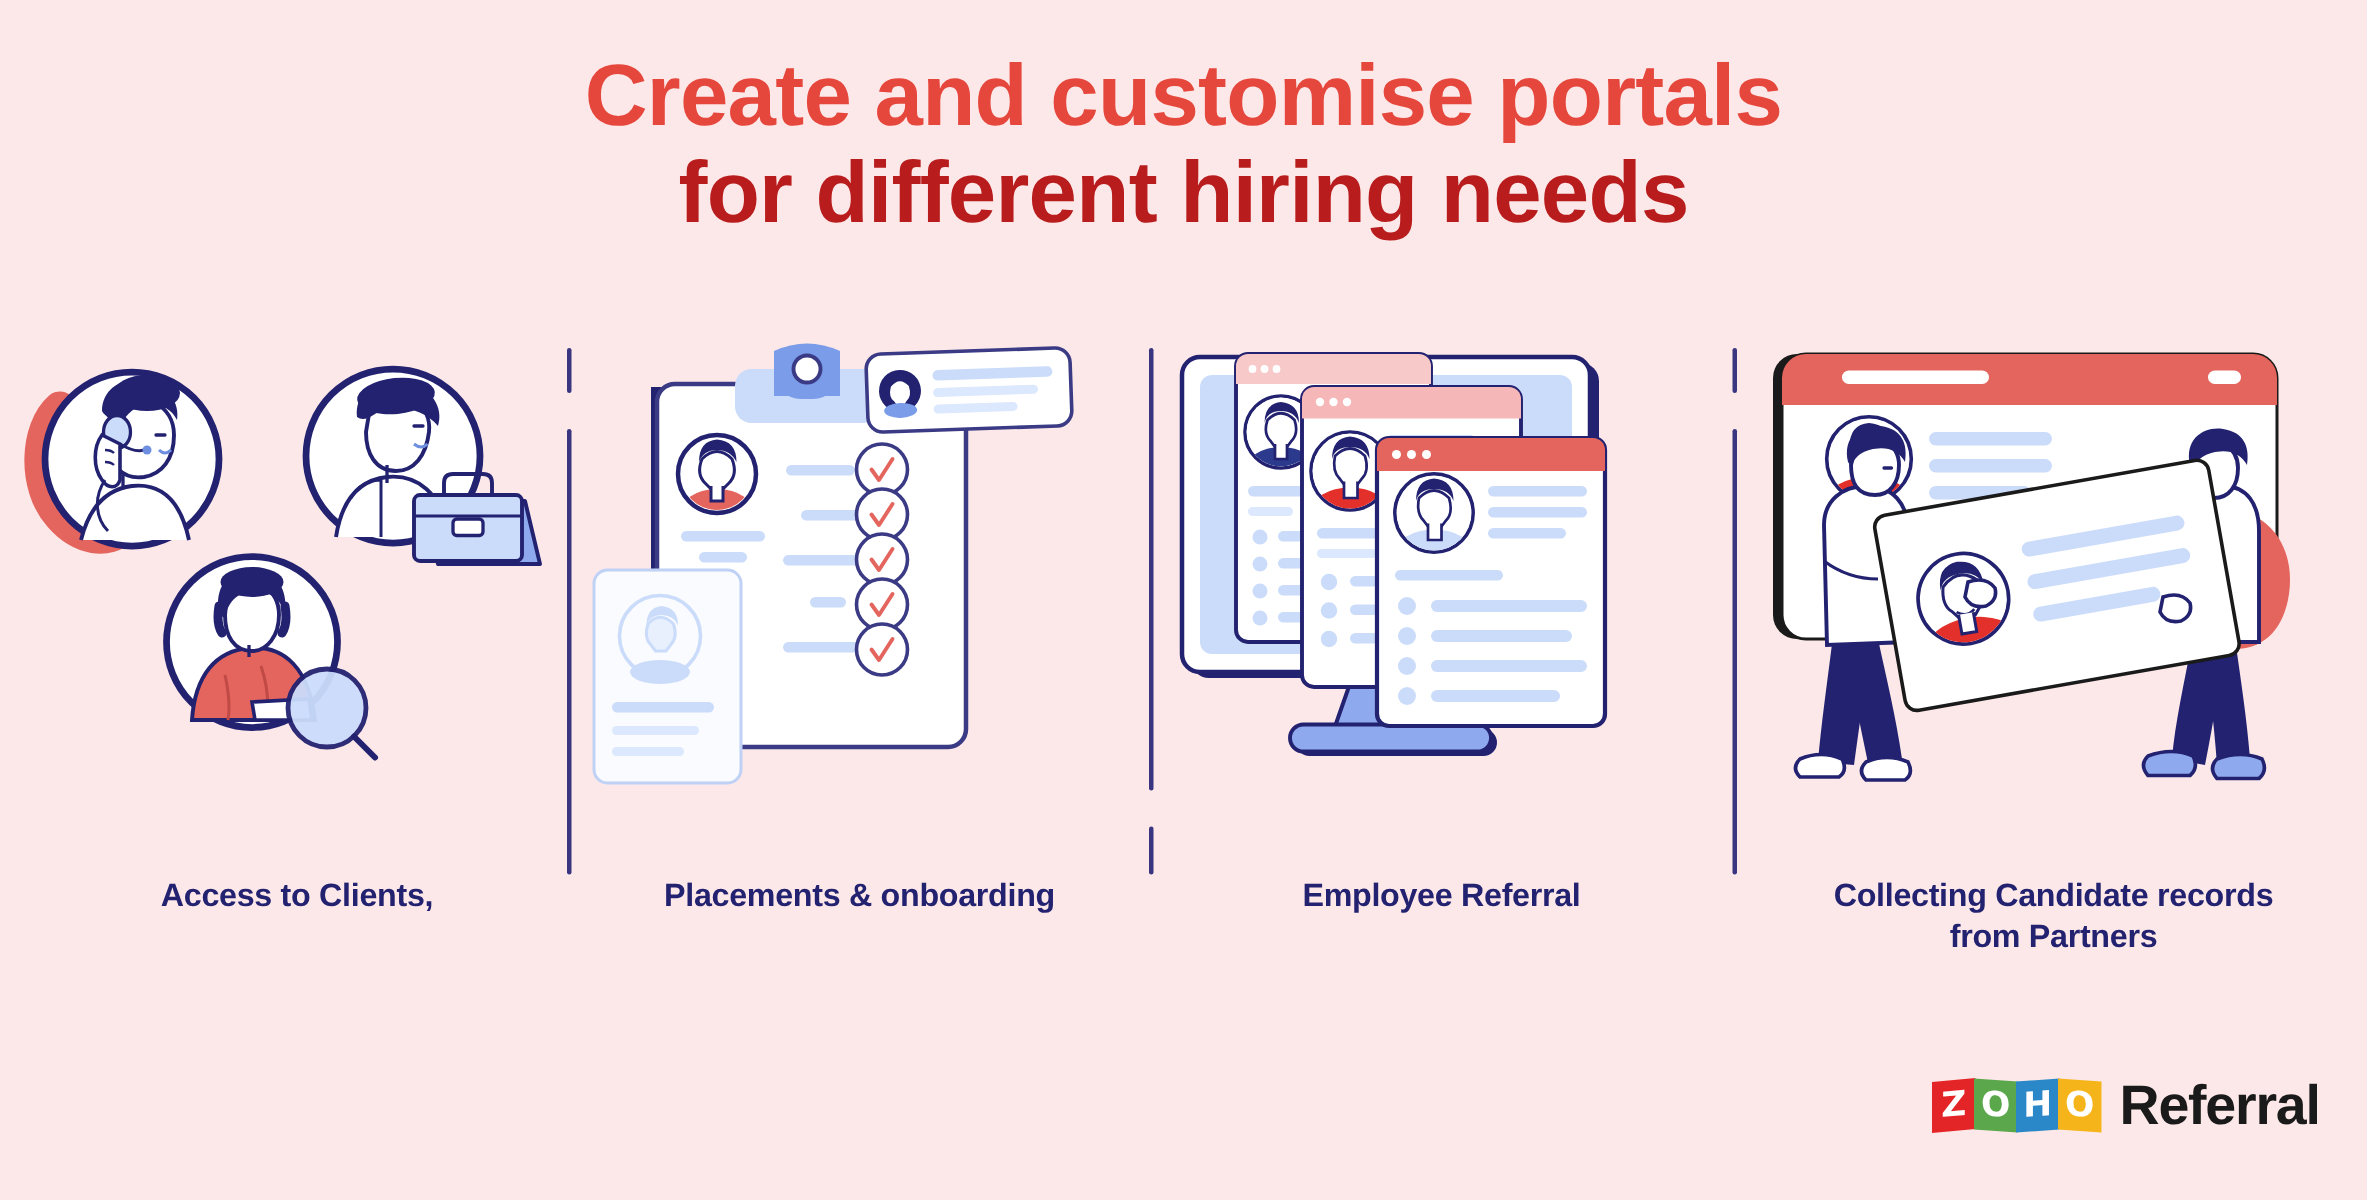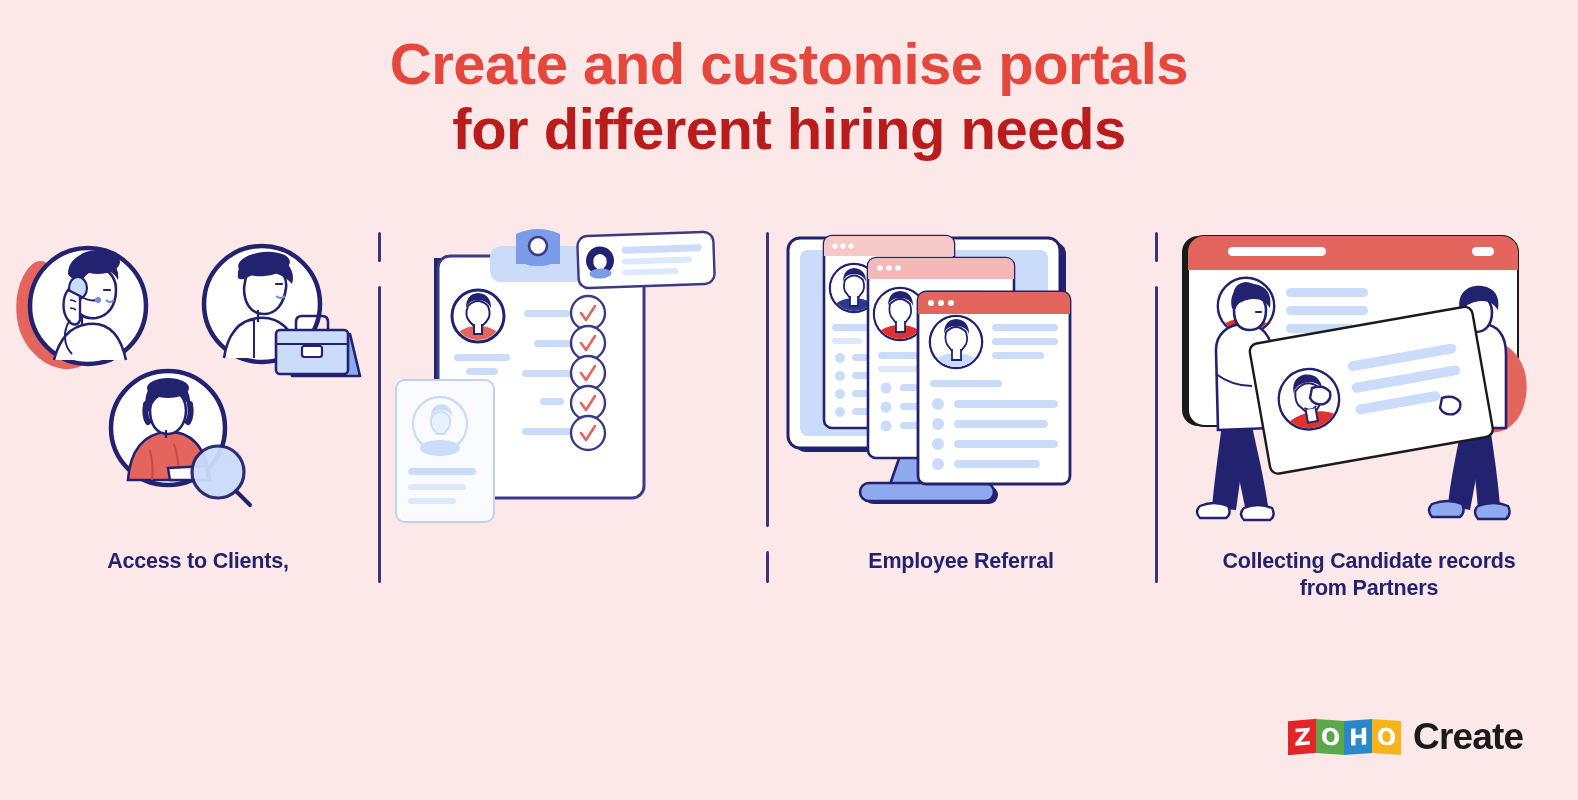--- a/index.html
+++ b/index.html
@@ -66,20 +66,21 @@
   .panel-caption {
     position: absolute;
     left: 0;
     width: 100%;
     text-align: center;
     color: #232270;
     font-size: 21.5px;
     font-weight: bold;
     line-height: 1.25;
     letter-spacing: -0.2px;
+    margin-top: 36px;
   }
 
   #panel-1 { left: 10px;   width: 376px; }
   #panel-2 { left: 382px;  width: 382px; }
   #panel-3 { left: 770px;  width: 382px; }
   #panel-4 { left: 1160px; width: 418px; }
 
   #caption-1 { top: 320px; }
   #caption-2 { top: 320px; }
   #caption-3 { top: 320px; }
@@ -299,20 +300,23 @@
             <circle cx="218" cy="31" r="14" fill="#232270"></circle>
             <path d="M212 28 q6 -7 12 0 q2 7 -2 10 l-2 3 l-4 0 l-2 -3 q-4 -3 -2 -10 Z" fill="#FFFFFF"></path>
             <path d="M211 29 q0 -9 7 -9 q7 0 7 9 q-2 -5 -7 -5 q-5 0 -7 5 Z" fill="#232270"></path>
             <ellipse cx="218" cy="44" rx="11" ry="5" fill="#7B9CE8"></ellipse>
             <rect x="240" y="18" width="80" height="7" rx="3.5" fill="#CBDCFB"></rect>
             <rect x="240" y="30" width="70" height="6" rx="3" fill="#DCE8FD"></rect>
             <rect x="240" y="41" width="56" height="6" rx="3" fill="#DCE8FD"></rect>
           </g>
         </g>
       </svg>
+    </div>
+    <div class="panel-caption" id="caption-2">
+      <span>Placements &amp; onboarding</span>
     </div>
   </div>
 
   <div class="panel" id="panel-4">
     <div class="panel-art">
       <svg width="418" height="300" viewBox="0 0 418 300">
 
         <g>
           <rect x="22" y="8" width="330" height="190" rx="16" fill="#1A1A1A"></rect>
           <rect x="28" y="8" width="330" height="190" rx="16" fill="#FFFFFF" stroke="#1A1A1A" stroke-width="2"></rect>
@@ -522,16 +526,16 @@
     </div>
   </div>
 
   <div class="logo">
     <div class="logo-zoho">
       <div class="logo-tile t1">Z</div>
       <div class="logo-tile t2">O</div>
       <div class="logo-tile t3">H</div>
       <div class="logo-tile t4">O</div>
     </div>
-    <div class="logo-word">Create</div>
+    <div class="logo-word">Referral</div>
   </div>
 
 </div>
 
 </body></html>

